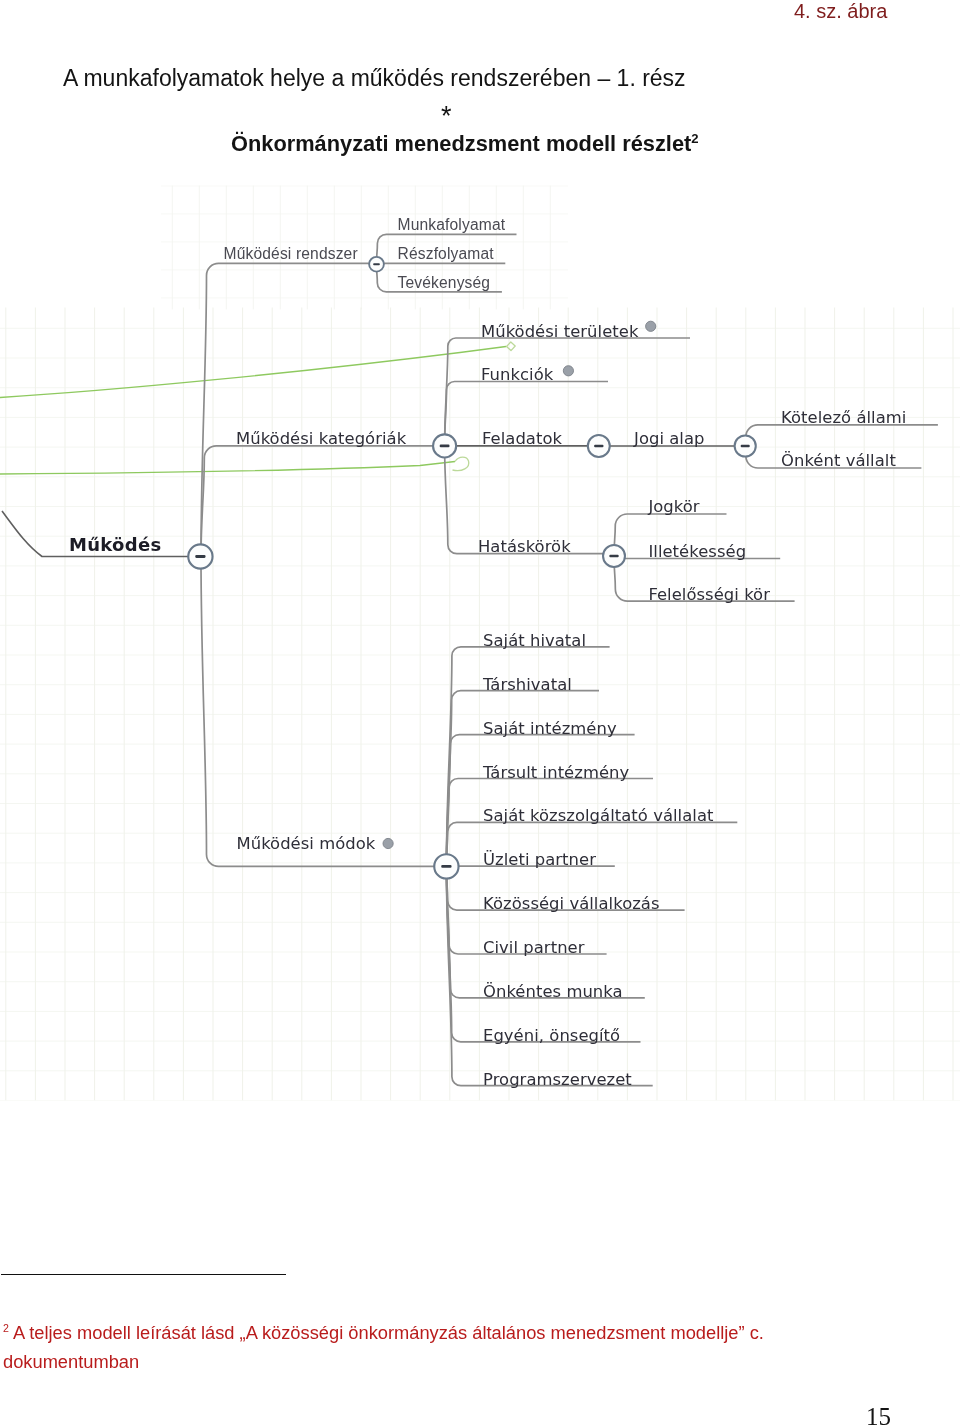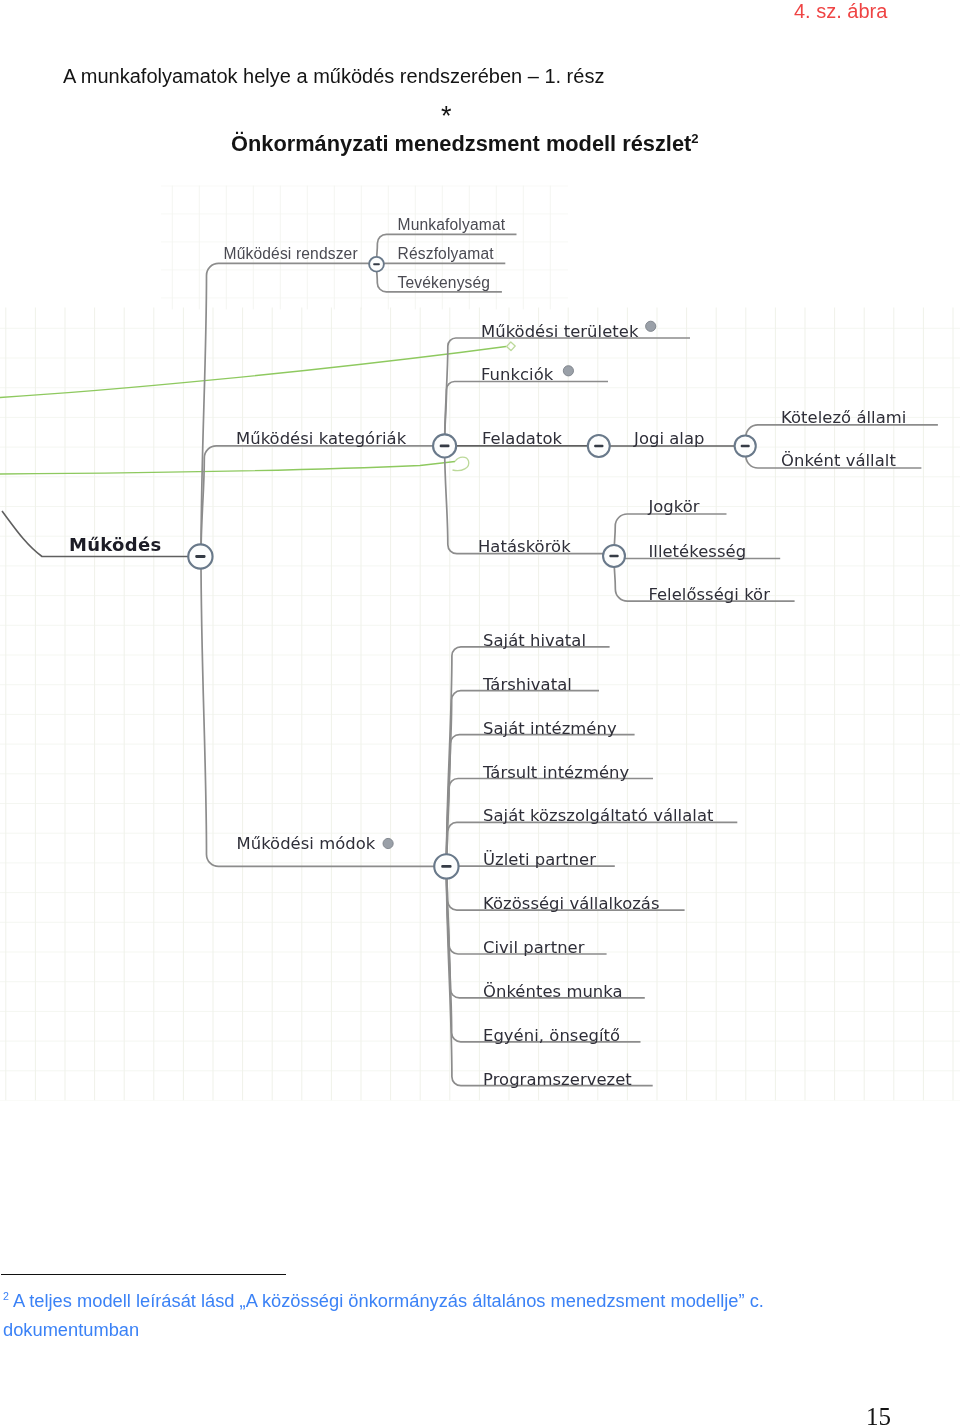--- a/index.html
+++ b/index.html
@@ -1,28 +1,28 @@
 <!DOCTYPE html>
 <html><head>
 <meta charset="utf-8">
 <title>A munkafolyamatok helye a működés rendszerében</title>
 <style>
   html,body{margin:0;padding:0;background:#ffffff;}
   body{width:960px;height:1428px;position:relative;
        font-family:"Liberation Sans",sans-serif;color:#111;}
   .page{position:absolute;left:0;top:0;width:960px;height:1428px;background:#fff;overflow:hidden;}
 
-  .fig-ref{position:absolute;left:794px;top:0px;font-size:20px;color:#ef4444;white-space:nowrap;}
-  .doc-title{position:absolute;left:63px;top:65px;font-size:20px;color:#141414;white-space:nowrap;}
+  .fig-ref{position:absolute;left:794px;top:0px;font-size:20px;color:#7f1d1d;white-space:nowrap;}
+  .doc-title{position:absolute;left:63px;top:65px;font-size:23px;color:#141414;white-space:nowrap;}
   .subtitle-star{position:absolute;left:441px;top:103px;font-size:27px;color:#141414;line-height:1;}
   .subtitle{position:absolute;left:231px;top:130.5px;font-size:21.8px;color:#141414;white-space:nowrap;font-weight:bold;}
   .subtitle sup{font-size:0.6em;vertical-align:super;}
 
   .fnrule{position:absolute;left:1px;top:1274px;width:285px;height:0;border-top:1.5px solid #111;}
-  .footnote{position:absolute;left:3px;top:1282px;width:775px;font-size:18.3px;color:#3b82f6;line-height:29px;}
+  .footnote{position:absolute;left:3px;top:1314px;width:775px;font-size:18.3px;color:#b91c1c;line-height:29px;}
   .footnote sup{font-size:0.58em;vertical-align:super;}
   .pageno{position:absolute;left:866px;top:1403px;font-size:25px;color:#141414;font-family:"Liberation Serif",serif;}
 
   svg.mm{position:absolute;left:0;top:0;width:960px;height:1428px;display:block;}
   .lk{fill:none;stroke:#8c8c8c;stroke-linecap:butt;stroke-linejoin:round;}
   .lkd{fill:none;stroke:#5f5f5f;stroke-linecap:butt;stroke-linejoin:round;}
   .tgc{fill:#fcfdfd;stroke:#69798a;}
   .tgm{fill:#343b45;}
   .note{fill:#9aa0a8;stroke:#7a8088;stroke-width:0.9;}
   .rel{fill:none;stroke:#8ec95f;stroke-width:1.35;}

